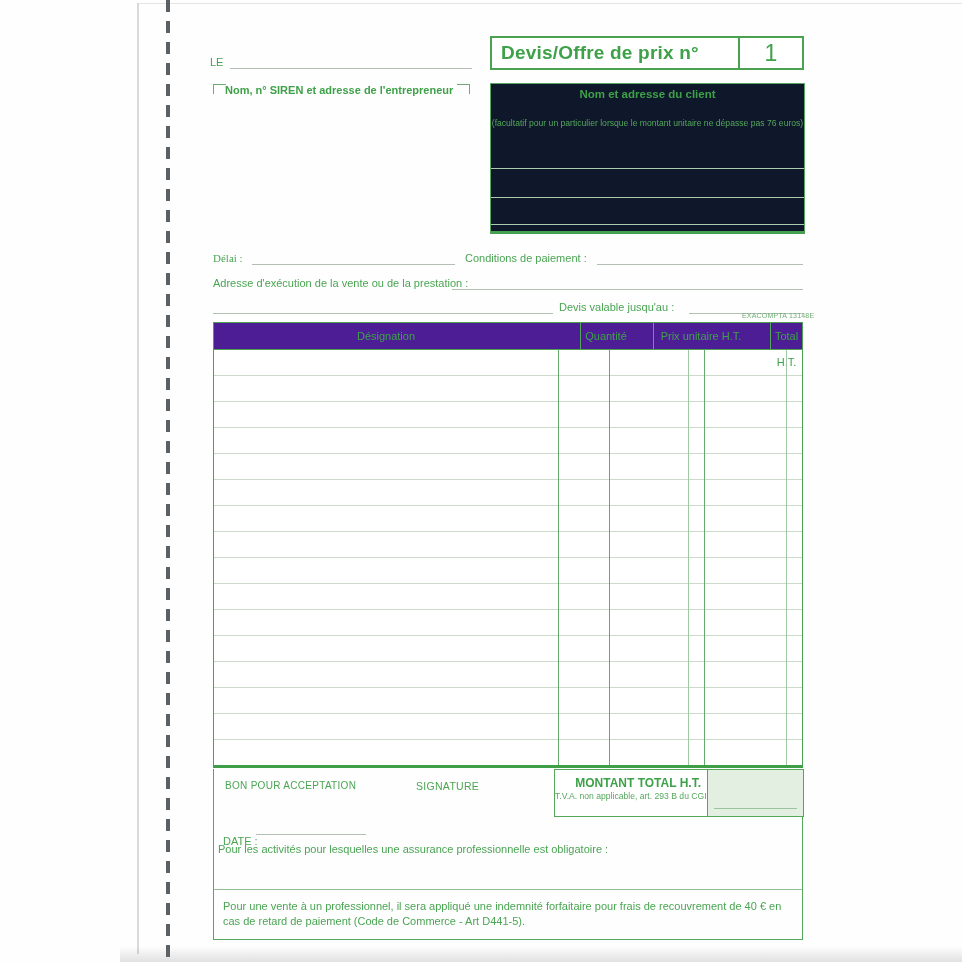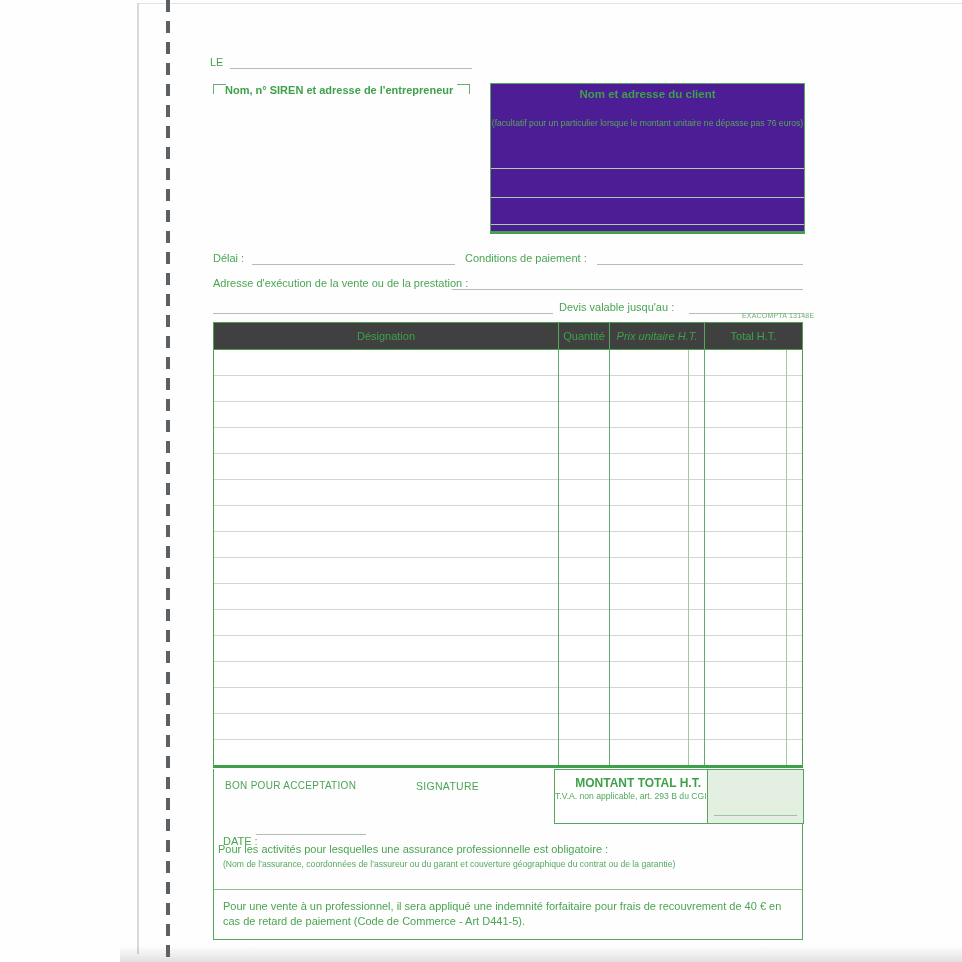--- a/index.html
+++ b/index.html
@@ -28,58 +28,58 @@
   .le-label{position:absolute;left:0;top:0;}
   .le-line{position:absolute;left:20px;right:0;top:12px;border-bottom:1px solid #b3bfb3;}
 
   .bracket{position:absolute;width:12px;height:9px;}
   .bracket-l{left:213px;top:84px;border-left:1.5px solid #6cab72;border-top:1.5px solid #6cab72;}
   .bracket-r{left:457px;top:84px;border-right:1.5px solid #6cab72;border-top:1.5px solid #6cab72;}
   .entrepreneur-label{position:absolute;left:225px;top:84px;width:232px;text-align:left;
     font-size:11px;font-weight:bold;color:#3ea149;}
 
   .client-box{position:absolute;left:490px;top:83px;width:313px;height:147px;
-    border:1.5px solid #5aa761;border-bottom:3px solid #46a14e;background:#4c1d95;}
+    border:1.5px solid #5aa761;border-bottom:3px solid #46a14e;background:#0f172a;}
   .client-title{margin-top:4px;text-align:center;font-size:11.5px;font-weight:bold;color:#3ea149;}
   .client-sub{text-align:center;font-size:8.6px;color:#54a85c;margin-top:18px;}
   .client-line{position:absolute;left:0;right:0;height:0;border-bottom:1px solid #abcbad;}
   .cl1{top:84px;} .cl2{top:113px;} .cl3{top:140px;}
 
   
   .flabel{position:absolute;font-size:11px;color:#4aa553;}
   .wline{position:absolute;border-bottom:1px solid #b3bfb3;height:0;}
 
   .exa-ref{position:absolute;left:0;top:0;font-size:7px;color:#6fae74;letter-spacing:.2px;}
 
   
   .dtable{position:absolute;left:213px;top:322px;width:590px;height:446px;
     border:1.5px solid #4ba150;border-bottom:3px solid #3f9e48;box-sizing:border-box;background:#fff;}
-  .thead{position:absolute;left:0;right:0;top:0;height:27px;background:#404040;
-    border-bottom:1.5px solid #4ba150;display:flex;box-sizing:border-box;}
+  .thead{position:absolute;left:0;right:0;top:0;height:27px;background:#4c1d95;
+    border-bottom:1.5px solid #4ba150;display:flex;box-sizing:border-box;gap:22px;}
   .th{font-size:11px;color:#3fa04a;text-align:center;line-height:26px;box-sizing:border-box;}
   .th+.th{border-left:1px solid #55a75c;}
   .th-designation{width:344px;}
   .th-quantite{width:51px;}
-  .th-prix{width:95px;font-style:italic;}
+  .th-prix{width:95px;}
   .th-total{flex:1;}
   .tbody{position:absolute;left:0;right:0;top:27px;bottom:0;display:flex;flex-direction:column;}
   .trow{flex:1;border-bottom:1px solid #ccdbcc;}
   .trow:last-child{border-bottom:none;}
   .vline{position:absolute;top:27px;bottom:0;width:0;border-left:1px solid #64aa6a;}
   .vl-1{left:344px;} .vl-2{left:395px;} .vl-4{left:490px;}
   .vline.sub{border-left:1px solid #9ec9a1;}
   .vl-3{left:474px;} .vl-5{left:572px;}
 
   
   .footer-box{position:absolute;left:213px;top:769px;width:590px;height:171px;
     border-left:1.5px solid #55a75c;border-right:1.5px solid #55a75c;border-bottom:1.5px solid #55a75c;
     box-sizing:border-box;}
   .accept-label{position:absolute;left:11px;top:11px;font-size:10px;color:#4aa553;letter-spacing:.3px;}
   .signature-label{position:absolute;left:202px;top:11px;font-size:10.5px;color:#4aa553;letter-spacing:.3px;}
-  .montant-box{position:absolute;left:340px;top:0;width:250px;height:55px;box-sizing:border-box;
+  .montant-box{position:absolute;left:340px;top:0;width:250px;height:48px;box-sizing:border-box;
     border:1.5px solid #55a75c;display:flex;justify-content:space-between;}
   .montant-label-cell{width:152px;box-sizing:border-box;padding:6px 6px 0 0;text-align:right;background:#fff;}
   .montant-title{font-size:12px;font-weight:bold;color:#3ea149;white-space:nowrap;}
   .tva-note{font-size:8.6px;color:#54a85c;white-space:nowrap;margin-top:1px;}
   .montant-amount-cell{flex:1;background:#e3efe0;border-left:1.5px solid #55a75c;position:relative;}
   .montant-writing-line{position:absolute;left:6px;right:6px;bottom:7px;border-bottom:1px solid #9cc49f;}
   .date-row{position:absolute;left:9px;top:52px;font-size:11px;color:#4aa553;margin-top:14px;}
   .date-line{position:absolute;left:42px;top:65px;width:110px;border-bottom:1px solid #b3bfb3;}
   .insurance1{position:absolute;left:4px;top:74px;font-size:11px;color:#4aa553;}
   .insurance2{position:absolute;left:9px;top:90px;font-size:8.6px;color:#54a85c;}
@@ -93,34 +93,38 @@
 
   <div class="page-top-edge"></div>
   <div class="page-edge"></div>
   <div class="perforation"></div>
 
   <div class="le-row">
     <span class="le-label">LE</span>
     <span class="le-line"></span>
   </div>
 
+  <div class="title-box">
+    <div class="title-text">Devis/Offre de prix n°</div>
+    <div class="title-num">1</div>
+  </div>
 
   <div class="bracket bracket-l"></div>
   <div class="bracket bracket-r"></div>
   <div class="entrepreneur-label">Nom, n° SIREN et adresse de l'entrepreneur</div>
 
   <div class="client-box">
     <div class="client-title">Nom et adresse du client</div>
     <div class="client-sub">(facultatif pour un particulier lorsque le montant unitaire ne dépasse pas 76 euros)</div>
     <div class="client-line cl1"></div>
     <div class="client-line cl2"></div>
     <div class="client-line cl3"></div>
   </div>
 
-  <div class="flabel" style="left:213px;top:252px;">Délai :</div>
+  <div class="flabel" style="left:213px;top:252px;font-family:Liberation Serif, serif;">Délai :</div>
   <div class="wline" style="left:252px;top:264px;width:203px;"></div>
   <div class="flabel" style="left:465px;top:252px;">Conditions de paiement :</div>
   <div class="wline" style="left:597px;top:264px;width:206px;"></div>
 
   <div class="flabel" style="left:213px;top:277px;">Adresse d'exécution de la vente ou de la prestation :</div>
   <div class="wline" style="left:452px;top:289px;width:351px;"></div>
   <div class="wline" style="left:213px;top:313px;width:340px;"></div>
 
   <div class="flabel" style="left:559px;top:301px;">Devis valable jusqu'au :</div>
   <div class="wline" style="left:689px;top:313px;width:114px;"></div>
@@ -169,21 +173,20 @@
       </div>
       <div class="montant-amount-cell">
         <div class="montant-writing-line"></div>
       </div>
     </div>
 
     <div class="date-row">DATE :</div>
     <div class="date-line"></div>
 
     <div class="insurance1">Pour les activités pour lesquelles une assurance professionnelle est obligatoire :</div>
-    <div class="insurance2">(Nom de l'assurance, coordonnées de l'assureur ou du garant et couverture géographique du contrat ou de la garantie)</div>
 
     <div class="footer-divider"></div>
 
     <div class="latefee">Pour une vente à un professionnel, il sera appliqué une indemnité forfaitaire pour frais de recouvrement de 40 € en cas de retard de paiement (Code de Commerce - Art D441-5).</div>
   </div>
 
   <div class="bottom-shadow"></div>
 </div>
 
 </body></html>

